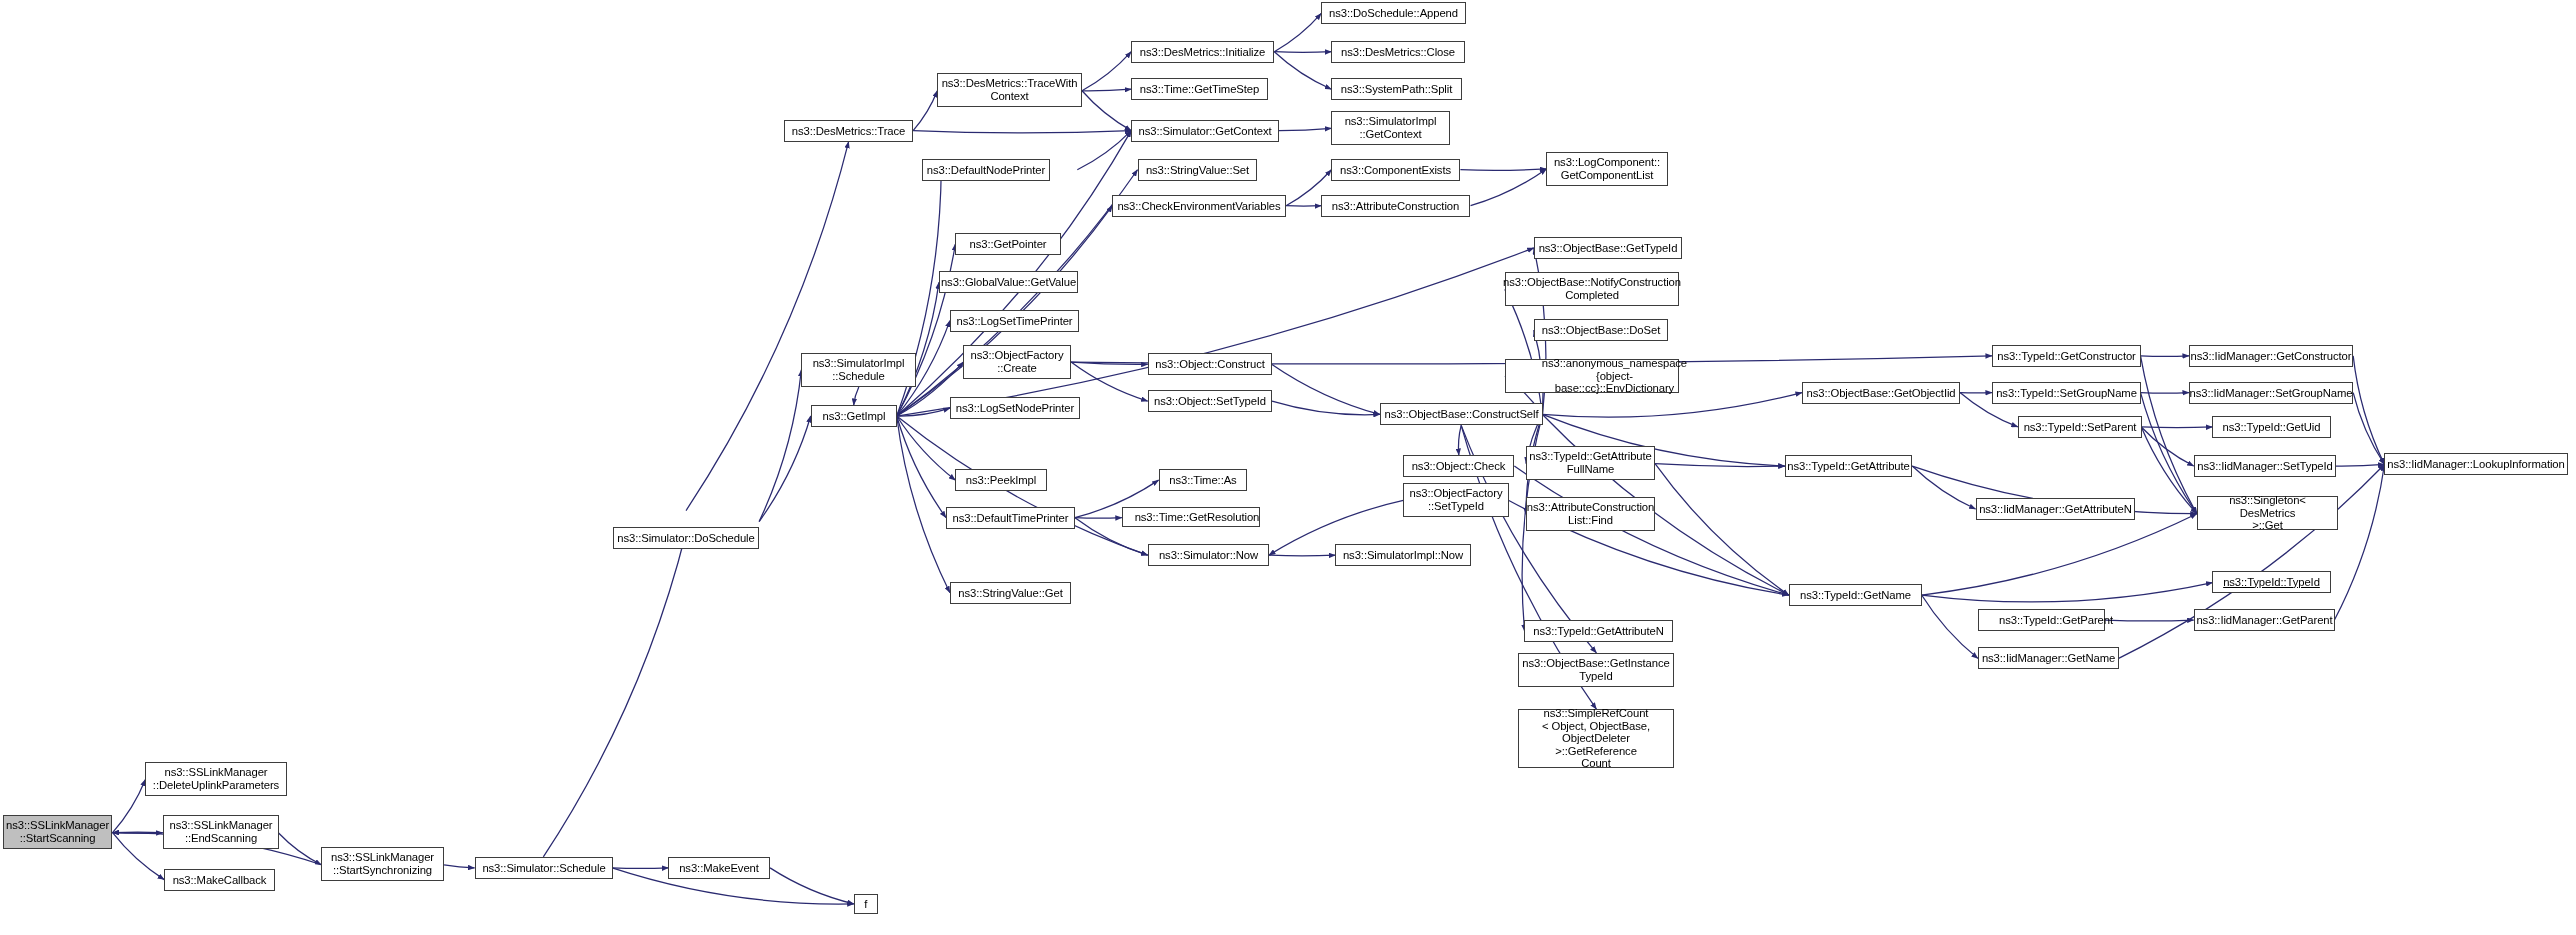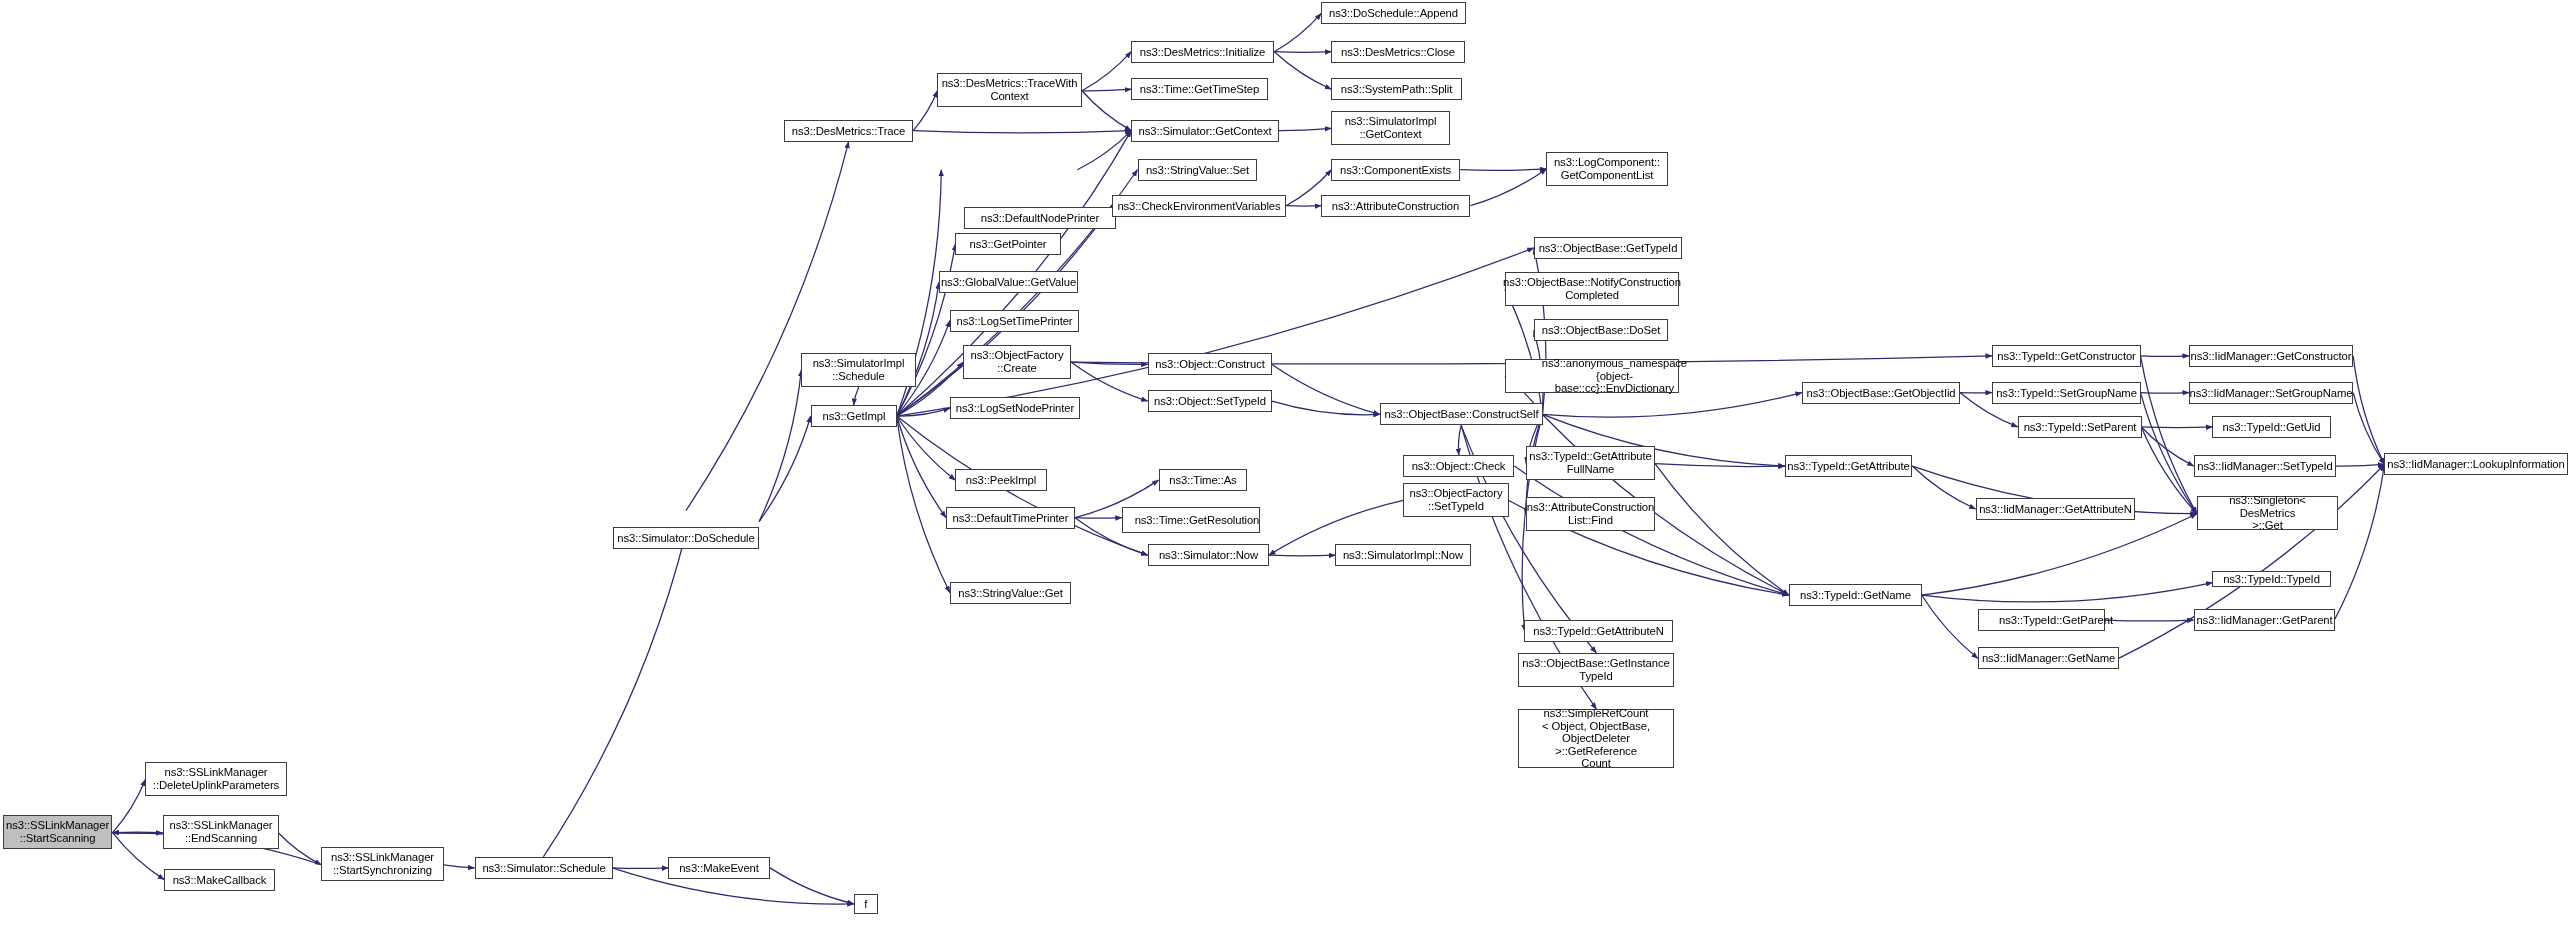--- a/index.html
+++ b/index.html
@@ -150,21 +150,21 @@
     <div class="node" style="left: 1131px; top: 41px; width: 143px; height: 22px;">ns3::DesMetrics::Initialize</div>
     <div class="node" style="left: 1331px; top: 41px; width: 134px; height: 22px;">ns3::DesMetrics::Close</div>
     <div class="node" style="left: 937px; top: 73px; width: 145px; height: 34px;">ns3::DesMetrics::TraceWith
 Context</div>
     <div class="node" style="left: 1131px; top: 78px; width: 137px; height: 22px;">ns3::Time::GetTimeStep</div>
     <div class="node" style="left: 1331px; top: 78px; width: 131px; height: 22px;">ns3::SystemPath::Split</div>
     <div class="node" style="left: 784px; top: 120px; width: 129px; height: 22px;">ns3::DesMetrics::Trace</div>
     <div class="node" style="left: 1131px; top: 120px; width: 148px; height: 22px;">ns3::Simulator::GetContext</div>
     <div class="node" style="left: 1331px; top: 111px; width: 119px; height: 34px;">ns3::SimulatorImpl
 ::GetContext</div>
-    <div class="node" style="left: 964px; top: 159px; width: 152px; height: 22px; margin-top: 48px;">ns3::DefaultNodePrinter</div>
+    <div class="node" style="left: 922px; top: 159px; width: 128px; height: 22px;">ns3::DefaultNodePrinter</div>
     <div class="node" style="left: 1138px; top: 159px; width: 119px; height: 22px;">ns3::StringValue::Set</div>
     <div class="node" style="left: 1331px; top: 159px; width: 129px; height: 22px;">ns3::ComponentExists</div>
     <div class="node" style="left: 1546px; top: 152px; width: 122px; height: 34px;">ns3::LogComponent::
 GetComponentList</div>
     <div class="node" style="left: 1112px; top: 195px; width: 174px; height: 22px;">ns3::CheckEnvironmentVariables</div>
     <div class="node" style="left: 1321px; top: 195px; width: 149px; height: 22px;">ns3::AttributeConstruction</div>
     <div class="node" style="left: 955px; top: 233px; width: 106px; height: 22px;">ns3::GetPointer</div>
     <div class="node" style="left: 1534px; top: 237px; width: 148px; height: 22px;">ns3::ObjectBase::GetTypeId</div>
     <div class="node" style="left: 939px; top: 271px; width: 139px; height: 22px;">ns3::GlobalValue::GetValue</div>
     <div class="node" style="left: 1505px; top: 272px; width: 174px; height: 34px;">ns3::ObjectBase::NotifyConstruction
@@ -198,25 +198,25 @@
     <div class="node" style="left: 955px; top: 469px; width: 92px; height: 22px;">ns3::PeekImpl</div>
     <div class="node" style="left: 1159px; top: 469px; width: 88px; height: 22px;">ns3::Time::As</div>
     <div class="node" style="left: 1403px; top: 483px; width: 106px; height: 34px;">ns3::ObjectFactory
 ::SetTypeId</div>
     <div class="node" style="left: 1526px; top: 497px; width: 129px; height: 34px;">ns3::AttributeConstruction
 List::Find</div>
     <div class="node" style="left: 1976px; top: 498px; width: 159px; height: 22px;">ns3::IidManager::GetAttributeN</div>
     <div class="node" style="left: 2197px; top: 496px; width: 141px; height: 34px;">ns3::Singleton&lt; DesMetrics
 &gt;::Get</div>
     <div class="node" style="left: 946px; top: 507px; width: 129px; height: 22px;">ns3::DefaultTimePrinter</div>
-    <div class="node" style="left: 1122px; top: 507px; width: 138px; height: 26px; padding-left: 15px;">ns3::Time::GetResolution</div>
+    <div class="node" style="left: 1122px; top: 507px; width: 138px; height: 20px; padding-left: 15px;">ns3::Time::GetResolution</div>
     <div class="node" style="left: 613px; top: 511px; width: 146px; height: 22px; margin-top: 16px;">ns3::Simulator::DoSchedule</div>
     <div class="node" style="left: 1148px; top: 544px; width: 121px; height: 22px;">ns3::Simulator::Now</div>
     <div class="node" style="left: 1335px; top: 544px; width: 136px; height: 22px;">ns3::SimulatorImpl::Now</div>
-    <div class="node" style="left: 2212px; top: 571px; width: 119px; height: 16px;">ns3::TypeId::TypeId</div>
+    <div class="node" style="left: 2212px; top: 571px; width: 119px; height: 22px; text-decoration: underline;">ns3::TypeId::TypeId</div>
     <div class="node" style="left: 1789px; top: 584px; width: 133px; height: 22px;">ns3::TypeId::GetName</div>
     <div class="node" style="left: 950px; top: 582px; width: 121px; height: 22px;">ns3::StringValue::Get</div>
     <div class="node" style="left: 1978px; top: 609px; width: 127px; height: 22px; padding-left: 32px;">ns3::TypeId::GetParent</div>
     <div class="node" style="left: 2194px; top: 609px; width: 141px; height: 22px;">ns3::IidManager::GetParent</div>
     <div class="node" style="left: 1524px; top: 620px; width: 149px; height: 22px;">ns3::TypeId::GetAttributeN</div>
     <div class="node" style="left: 1978px; top: 647px; width: 141px; height: 22px;">ns3::IidManager::GetName</div>
     <div class="node" style="left: 1518px; top: 653px; width: 156px; height: 34px;">ns3::ObjectBase::GetInstance
 TypeId</div>
     <div class="node" style="left: 1518px; top: 709px; width: 156px; height: 59px;">ns3::SimpleRefCount
 &lt; Object, ObjectBase,

